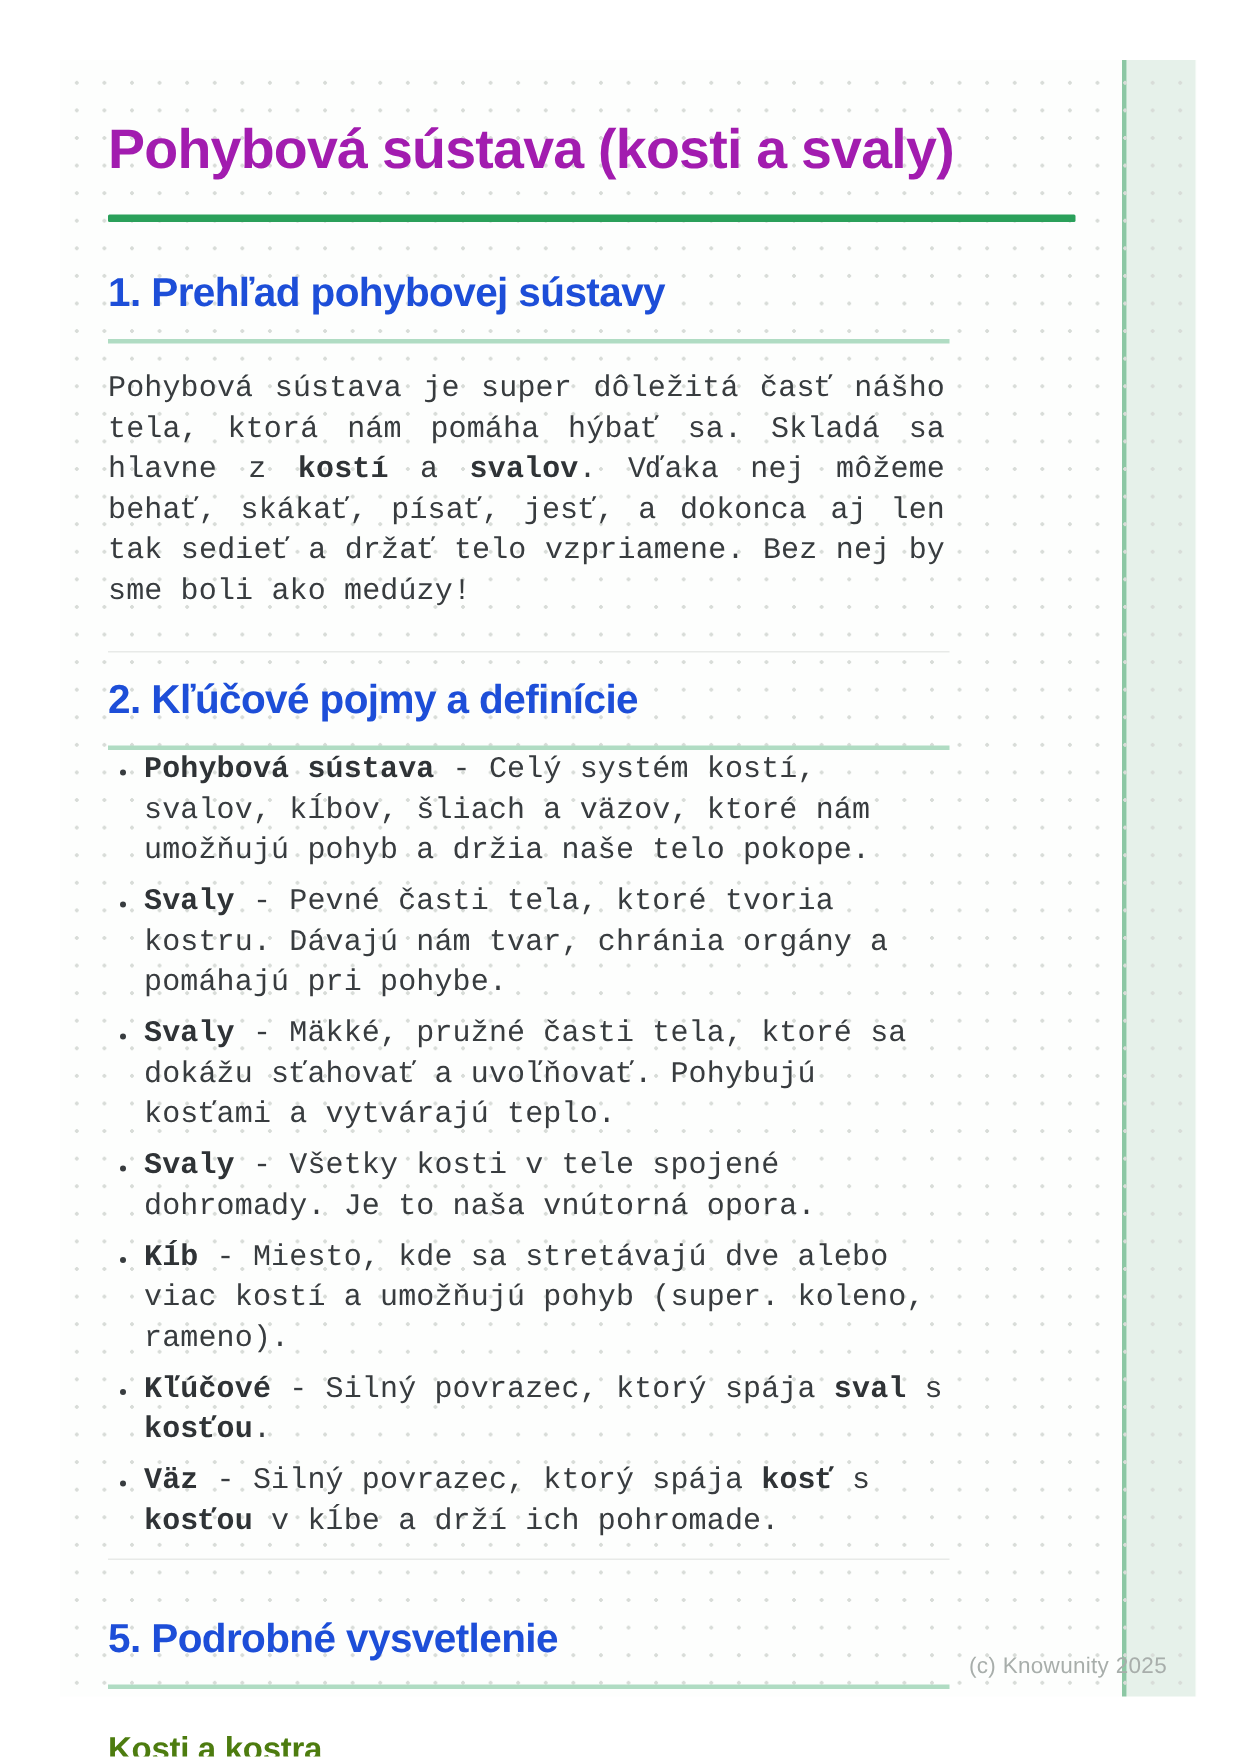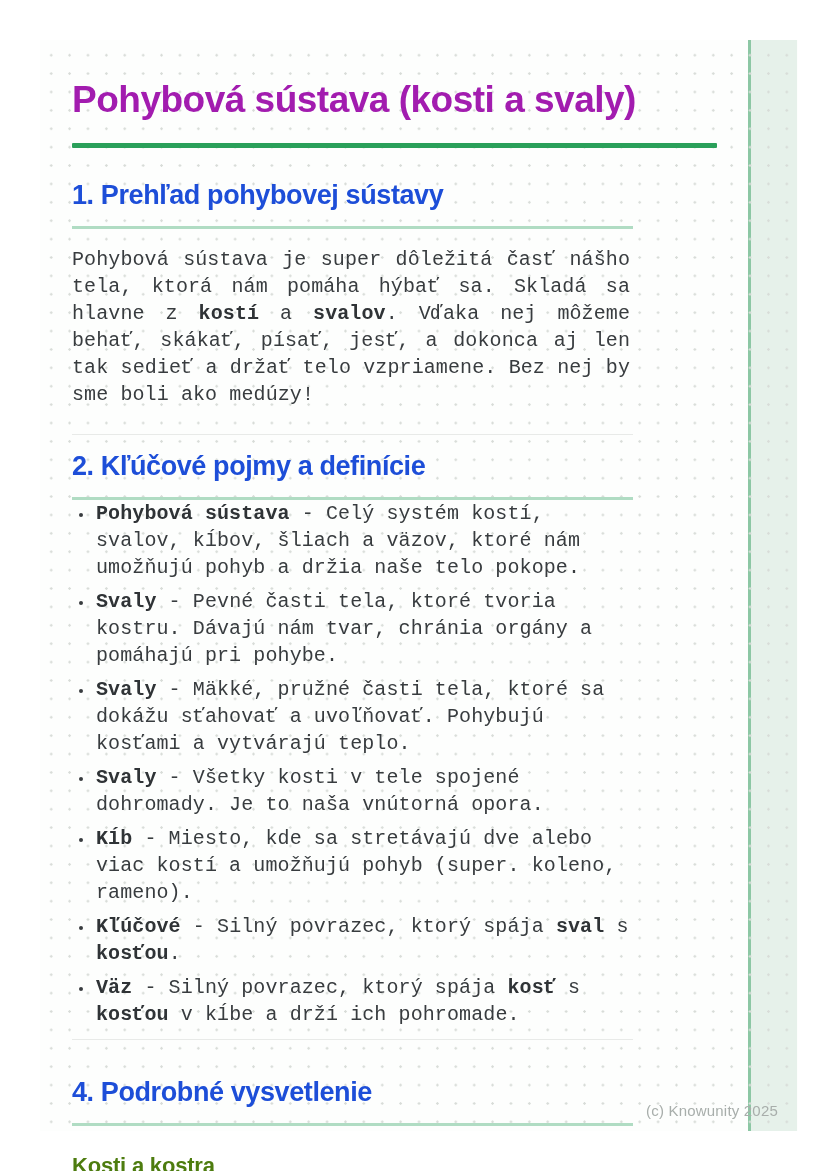--- a/index.html
+++ b/index.html
@@ -104,20 +104,20 @@
       <li><b>Svaly</b><span> - Pevné časti tela, ktoré tvoria kostru. Dávajú nám tvar, chránia orgány a pomáhajú pri pohybe.</span></li>
       <li><b>Svaly</b><span> - Mäkké, pružné časti tela, ktoré sa dokážu sťahovať a uvoľňovať. Pohybujú kosťami a vytvárajú teplo.</span></li>
       <li><b>Svaly</b><span> - Všetky kosti v tele spojené dohromady. Je to naša vnútorná opora.</span></li>
       <li><b>Kĺb</b><span> - Miesto, kde sa stretávajú dve alebo viac kostí a umožňujú pohyb (super. koleno, rameno).</span></li>
       <li><b>Kľúčové</b><span> - Silný povrazec, ktorý spája </span><b>sval</b><span> s </span><b>kosťou</b><span>.</span></li>
       <li><b>Väz</b><span> - Silný povrazec, ktorý spája </span><b>kosť</b><span> s </span><b>kosťou</b><span> v kĺbe a drží ich pohromade.</span></li>
     </ul>
 
     <div class="divider mt-div2"></div>
 
-    <h2 class="mt-sec3">4. Podrobné vysvetlenie</h2>
+    <h2 class="mt-sec3">5. Podrobné vysvetlenie</h2>
     <div class="h2-rule"></div>
     <h3 class="mt-h3">Kosti a kostra</h3>
 
   </div>
 </div>
 
 <div class="footer">(c) Knowunity 2025</div>
 
 </body></html>

